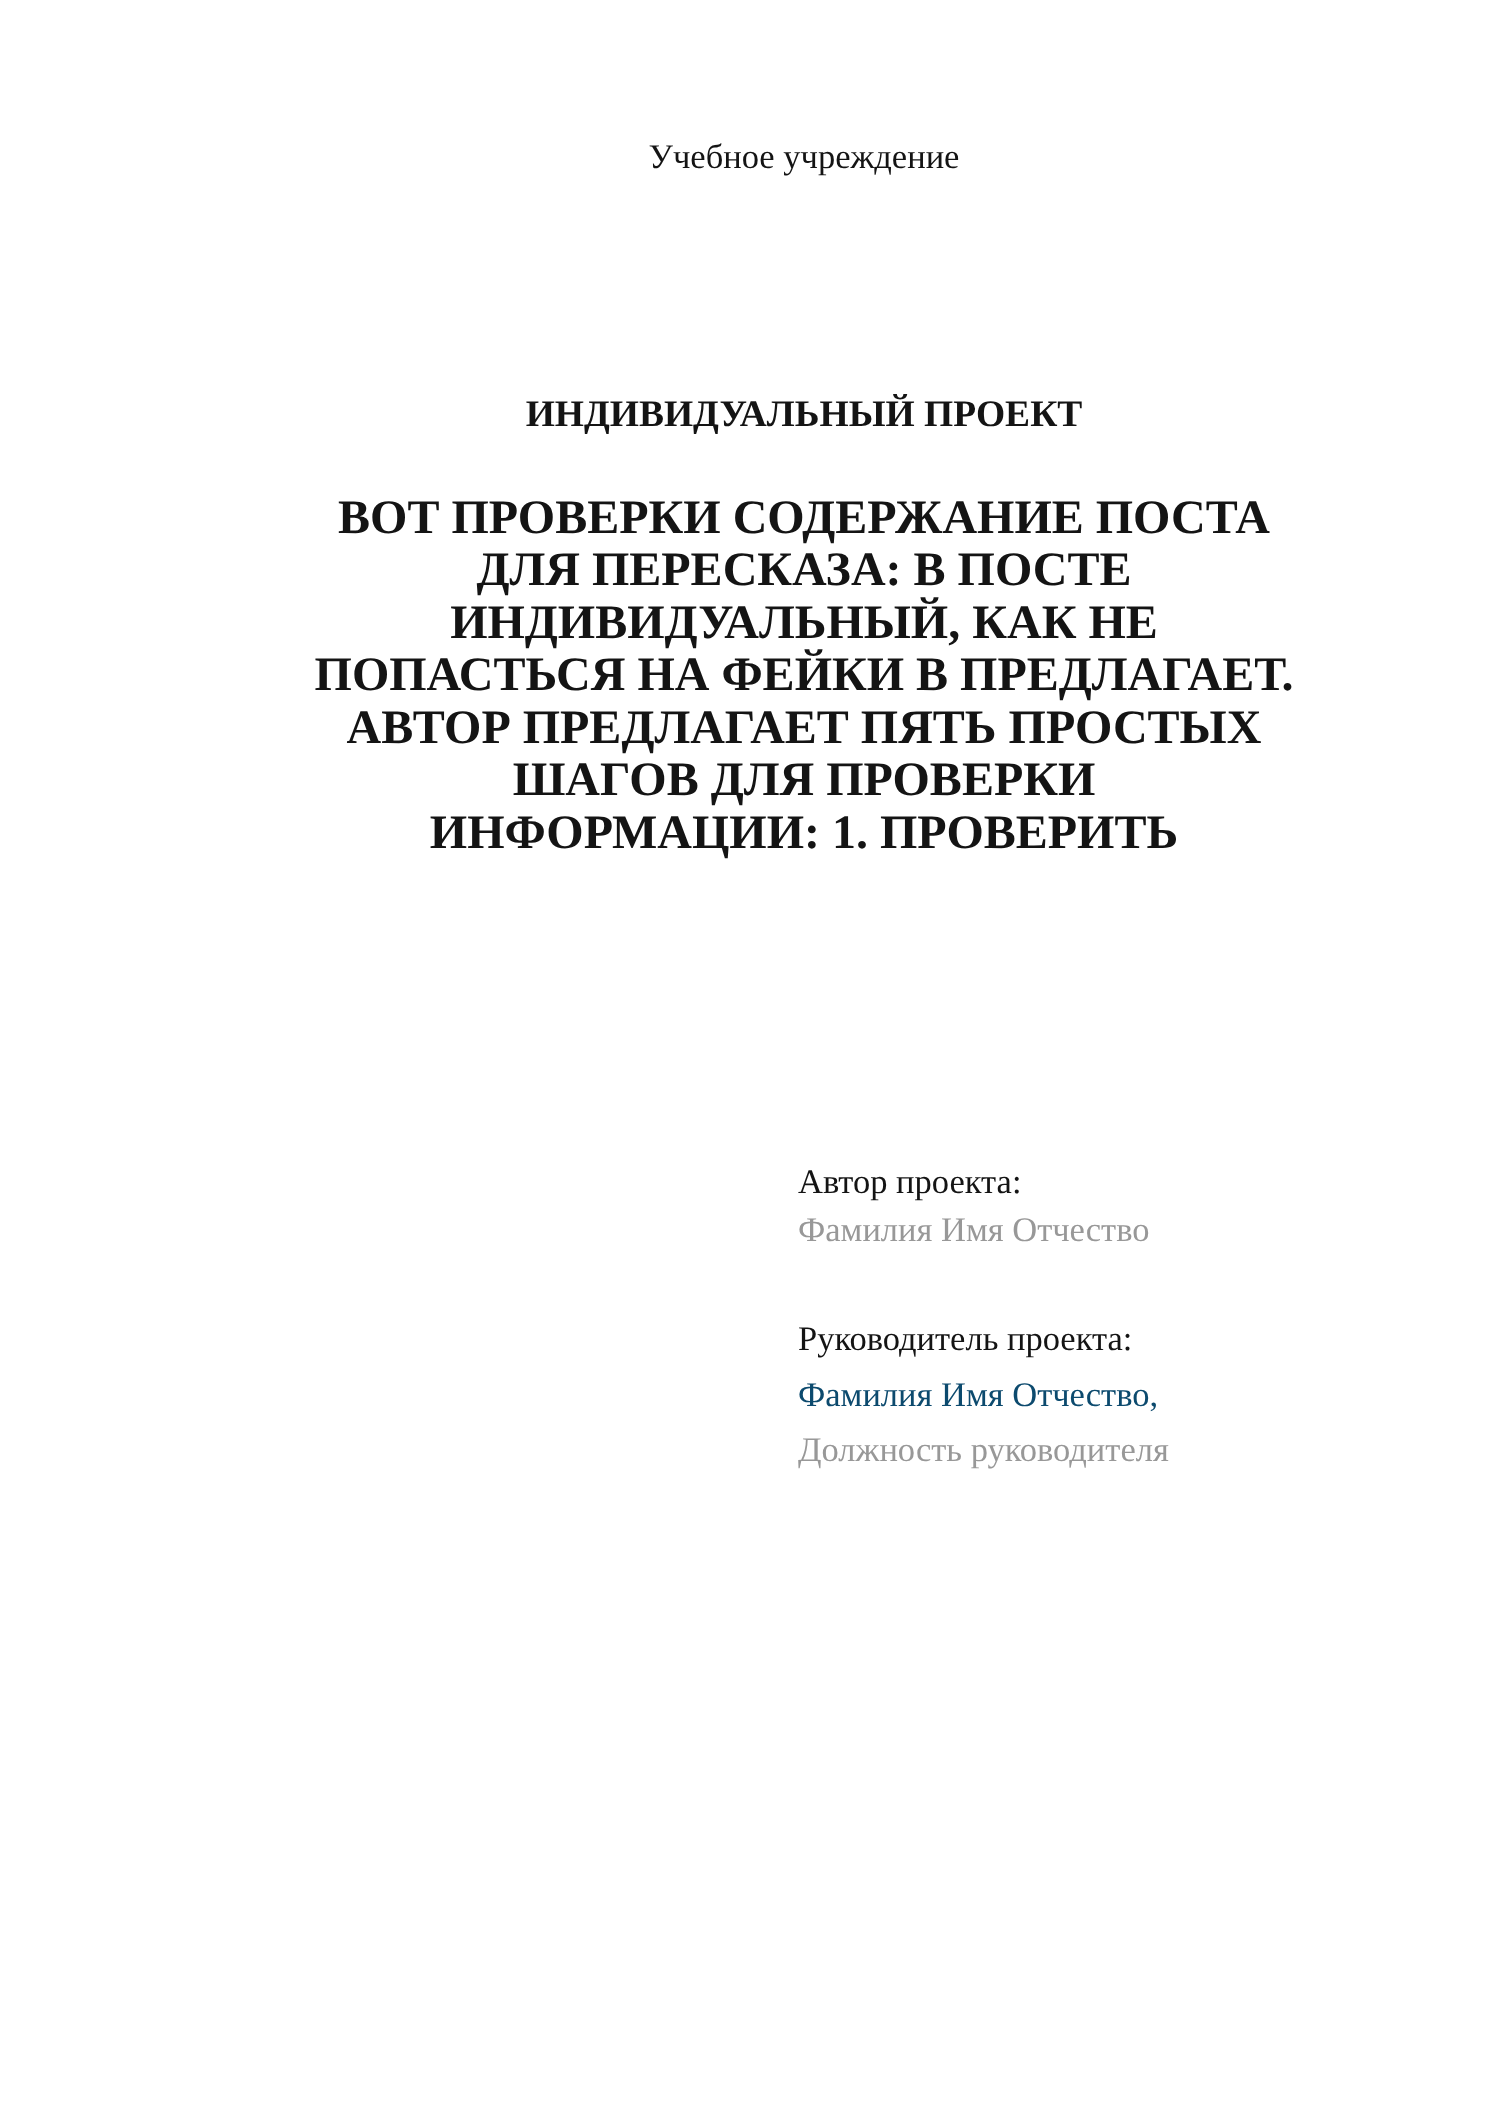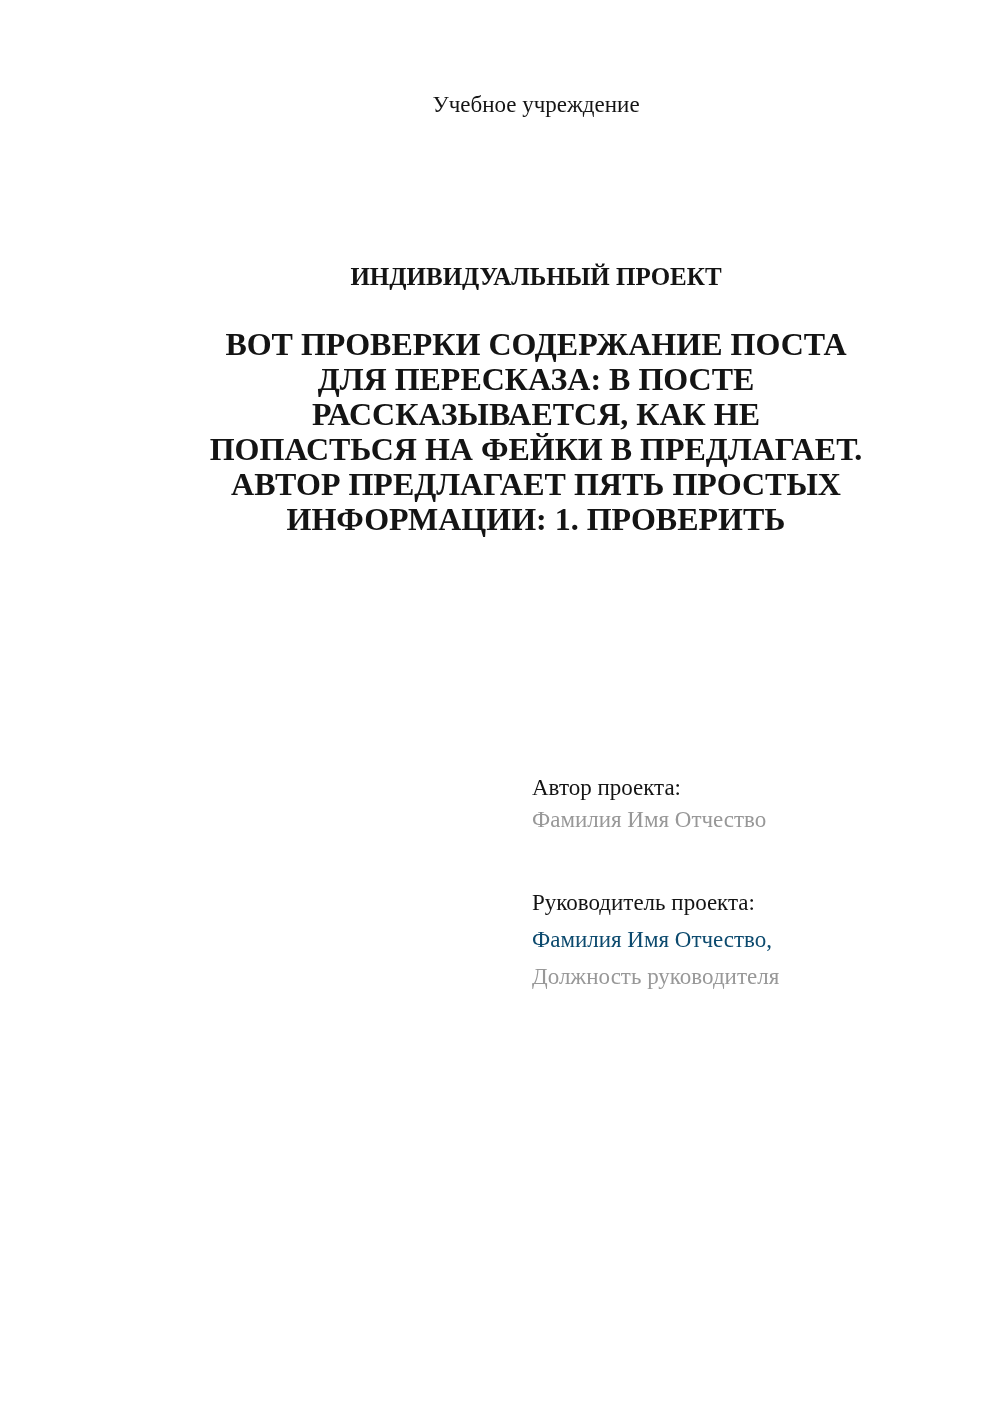--- a/index.html
+++ b/index.html
@@ -53,21 +53,21 @@
     left: 532px;
     top: 772px;
     font-size: 23px;
     text-align: left;
   }
   .credits .line {
     white-space: nowrap;
   }
   .author-label { line-height: 32px; }
   .author-name { line-height: 32px; color: #989898; }
-  .supervisor-label { margin-top: 48px; line-height: 37px; }
+  .supervisor-label { margin-top: 38px; line-height: 37px; }
   .supervisor-name { line-height: 37px; color: #0c4a6e; }
   .supervisor-position { line-height: 37px; color: #989898; }
   .footer-line {
     top: 1286px;
     font-size: 23px;
     line-height: 28px;
     white-space: nowrap;
   }
 </style>
 </head>
@@ -75,23 +75,24 @@
 
 <div class="page">
 
   <div class="content-centered institution">Учебное учреждение</div>
 
   <div class="content-centered doc-type">ИНДИВИДУАЛЬНЫЙ ПРОЕКТ</div>
 
   <div class="content-centered title-block">
     <div class="title-line">ВОТ ПРОВЕРКИ СОДЕРЖАНИЕ ПОСТА</div>
     <div class="title-line">ДЛЯ ПЕРЕСКАЗА: В ПОСТЕ</div>
-    <div class="title-line">РАССКАЗЫВАЕТСЯ, КАК НЕ</div>
+    <div class="title-line">ИНДИВИДУАЛЬНЫЙ, КАК НЕ</div>
     <div class="title-line">ПОПАСТЬСЯ НА ФЕЙКИ В ПРЕДЛАГАЕТ.</div>
     <div class="title-line">АВТОР ПРЕДЛАГАЕТ ПЯТЬ ПРОСТЫХ</div>
+    <div class="title-line">ШАГОВ ДЛЯ ПРОВЕРКИ</div>
     <div class="title-line">ИНФОРМАЦИИ: 1. ПРОВЕРИТЬ</div>
   </div>
 
   <div class="credits">
     <div class="line author-label">Автор проекта:</div>
     <div class="line author-name">Фамилия Имя Отчество</div>
     <div class="line supervisor-label">Руководитель проекта:</div>
     <div class="line supervisor-name">Фамилия Имя Отчество,</div>
     <div class="line supervisor-position">Должность руководителя</div>
   </div>

